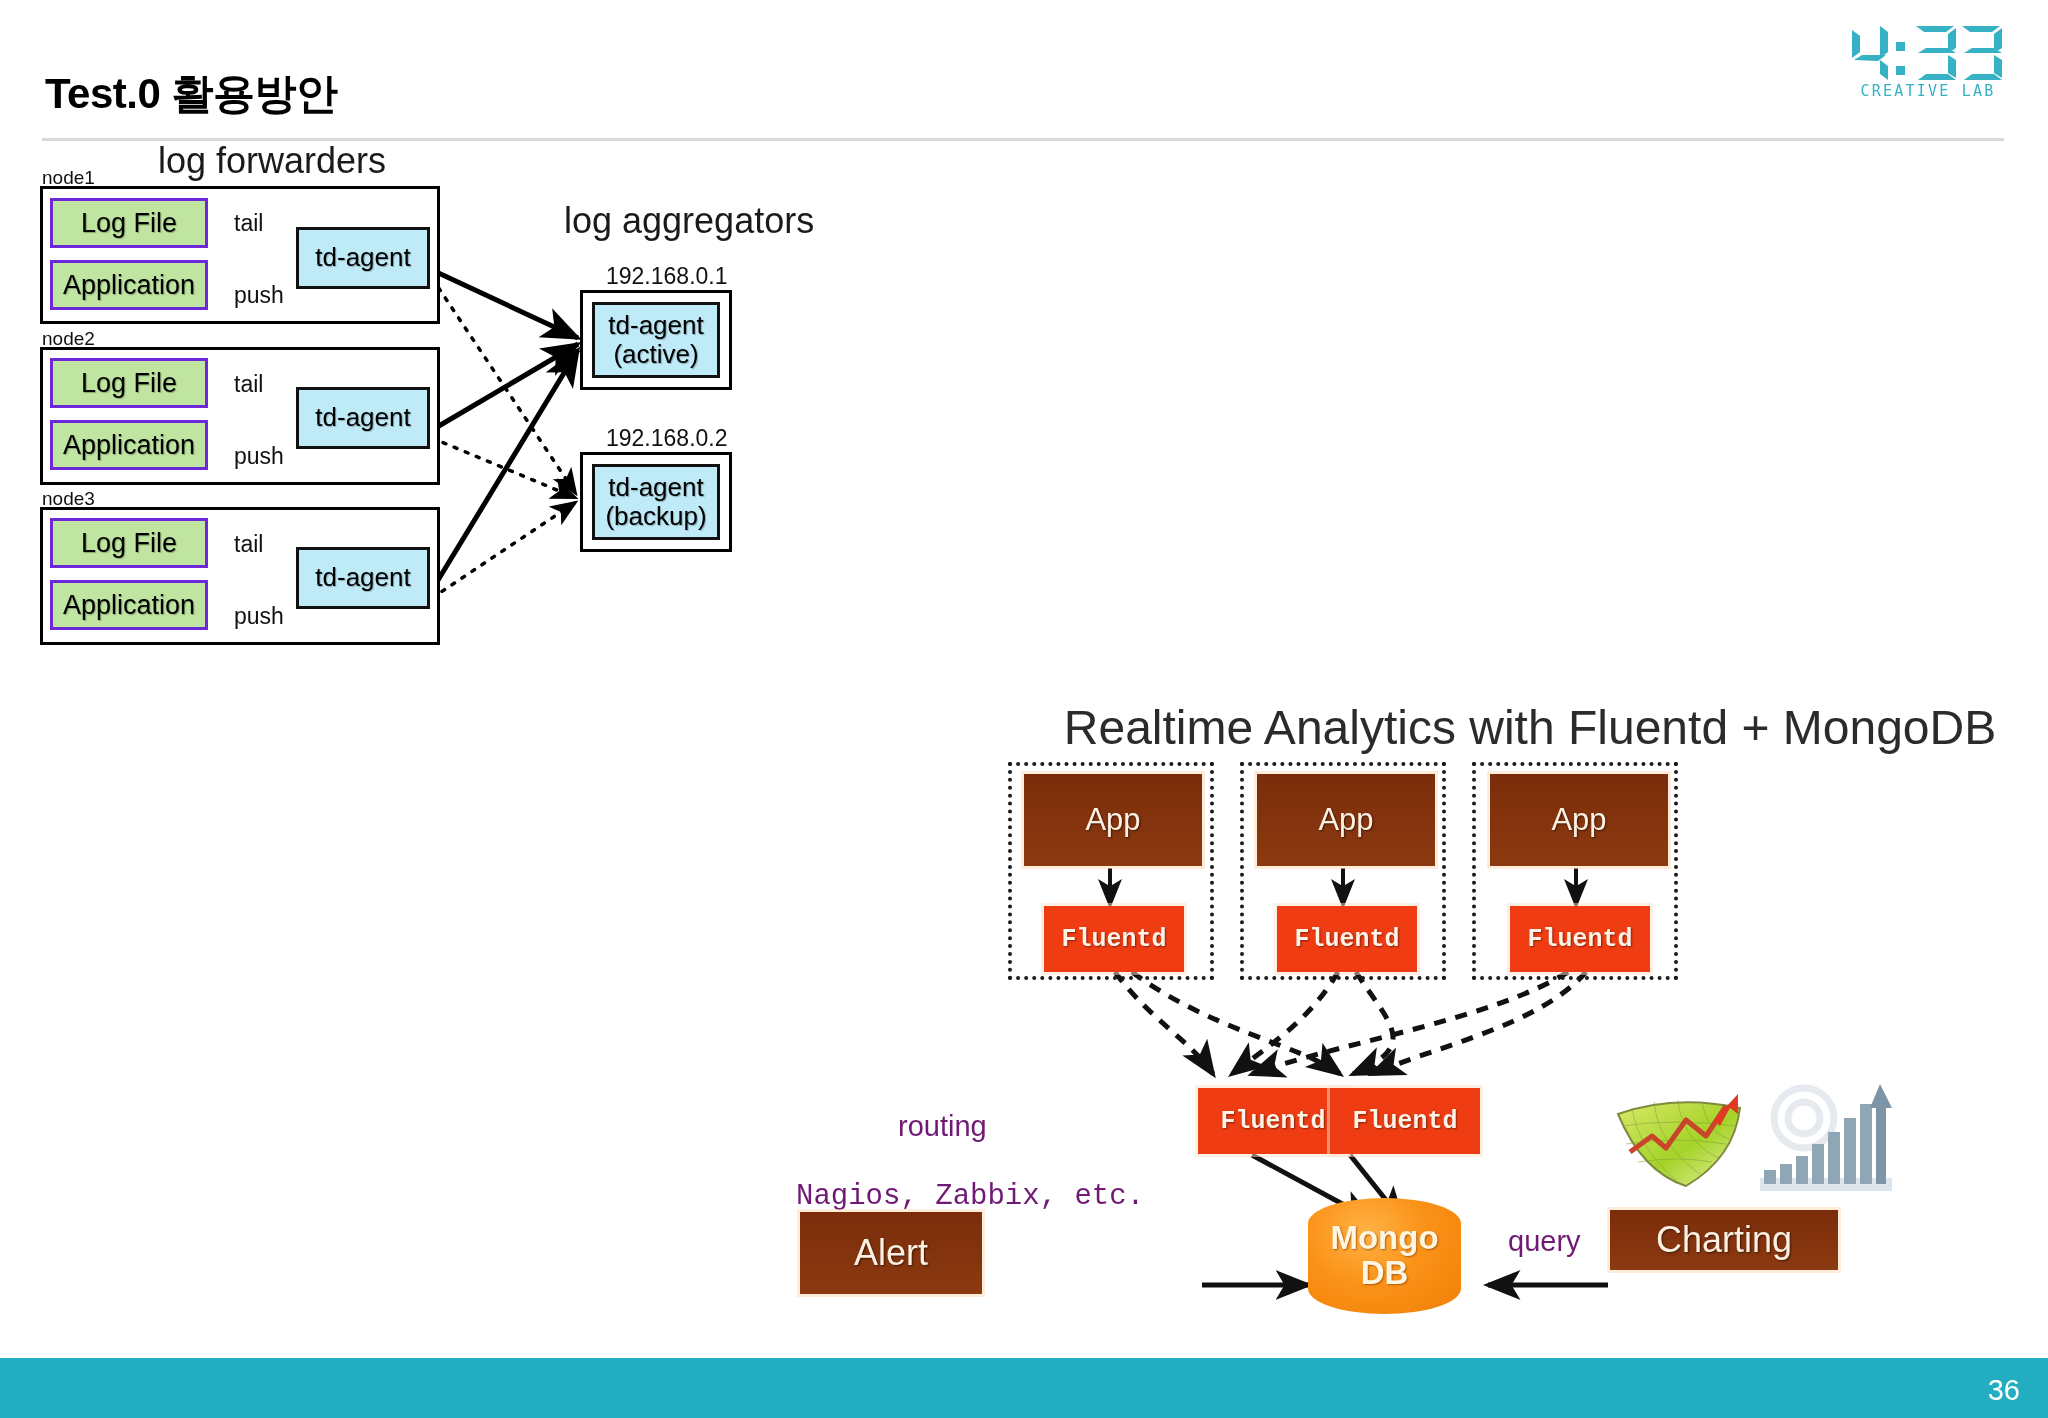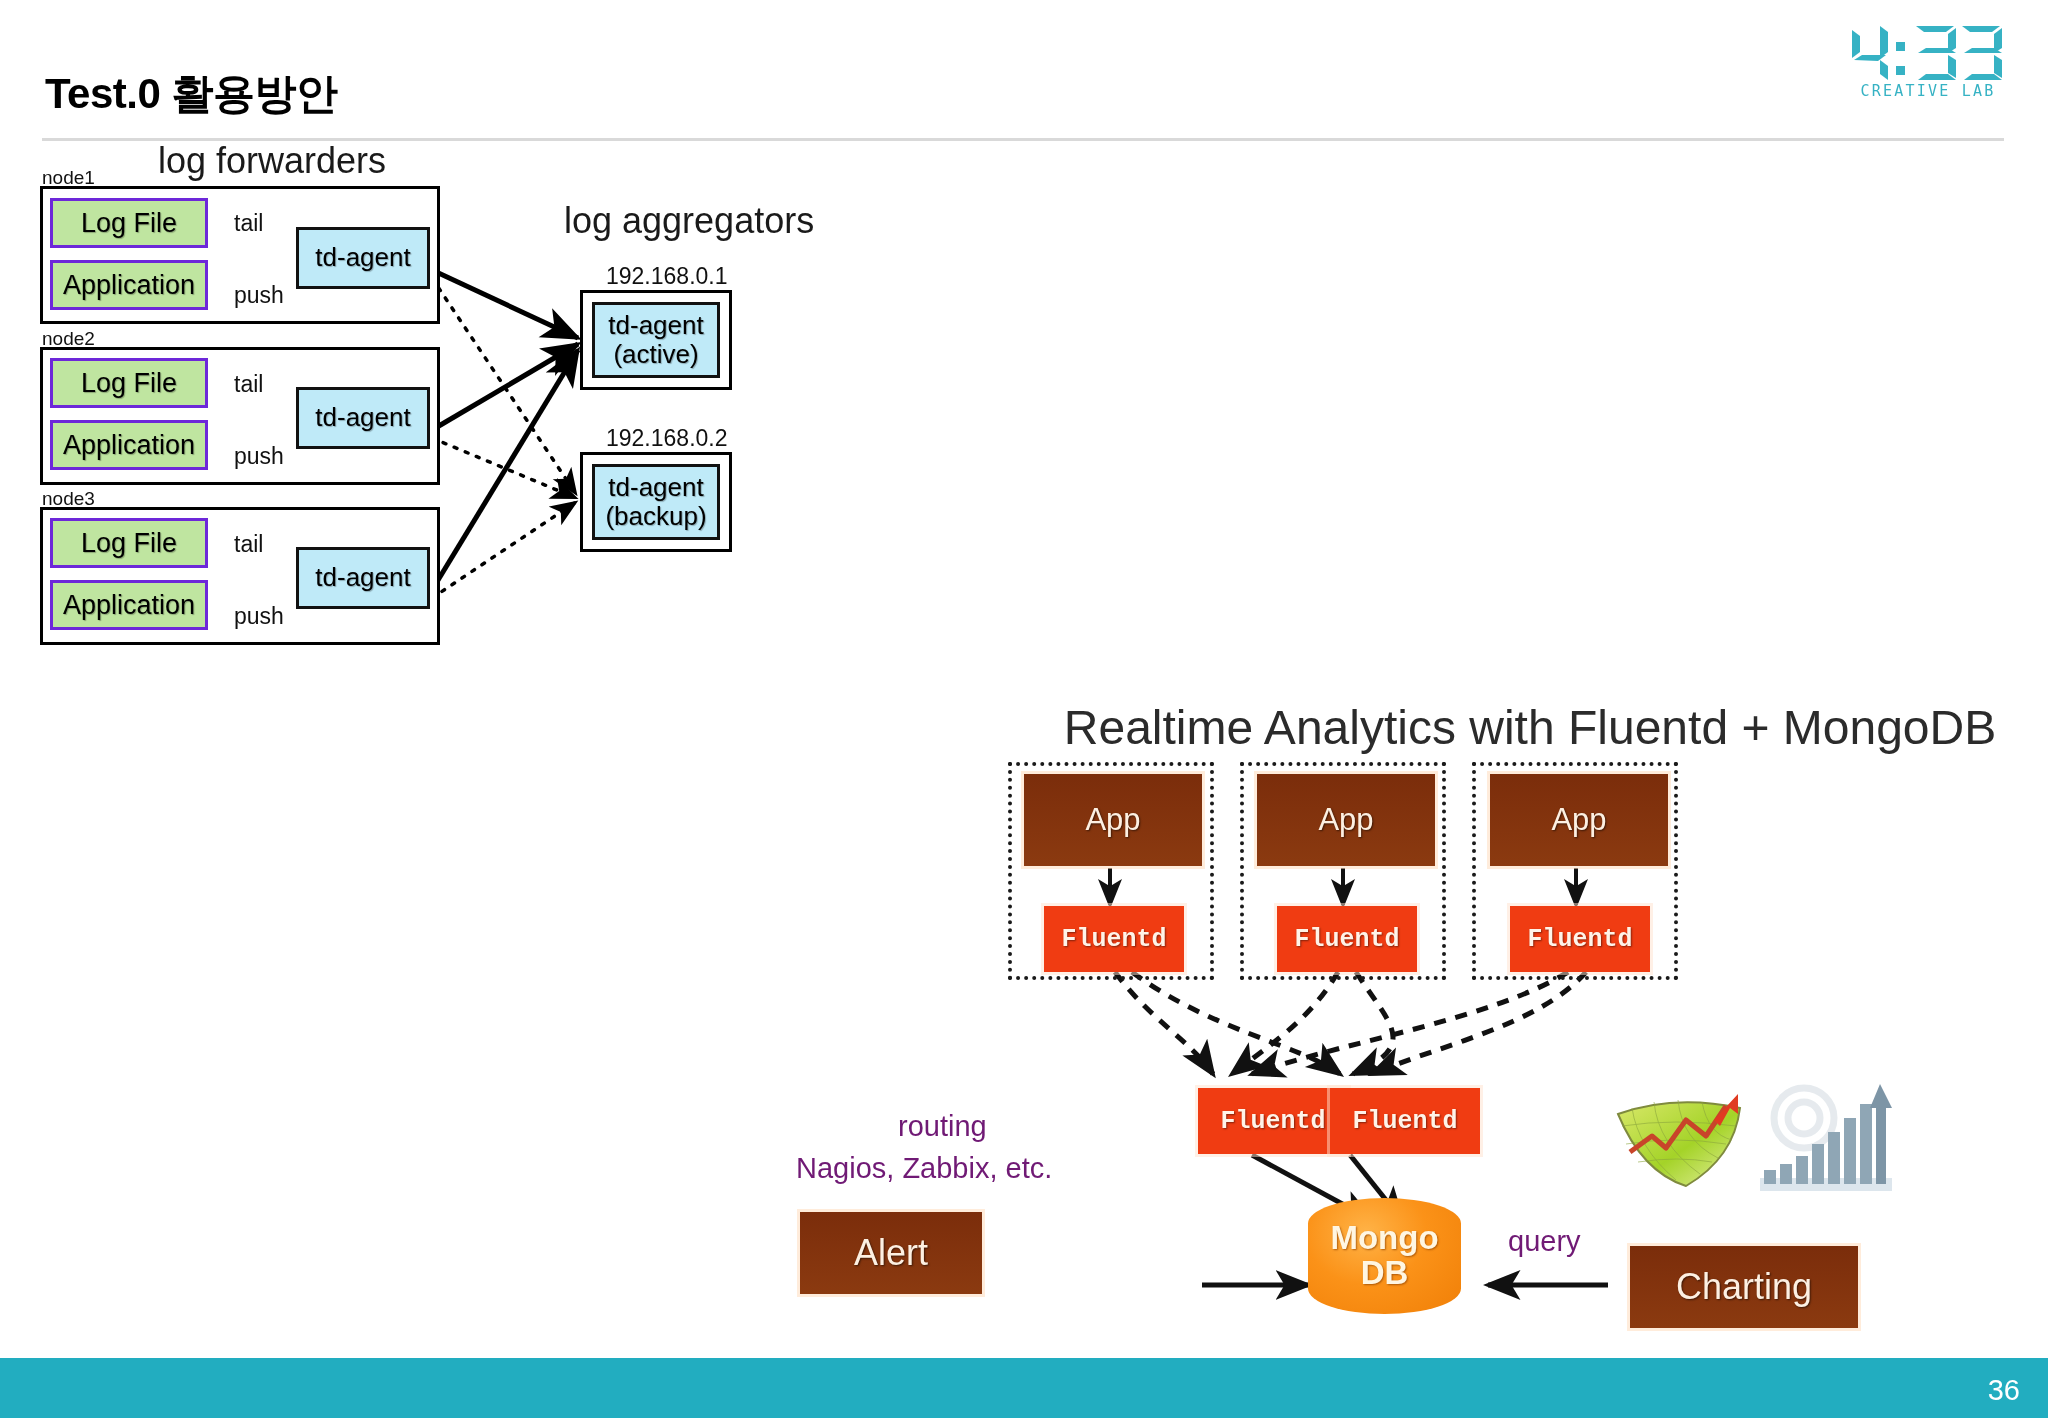--- a/index.html
+++ b/index.html
@@ -282,31 +282,31 @@
     <div class="fluentd-box" style="left:257px;top:206px;width:140px;height:66px;">Fluentd</div>
 
     <div class="dotted-group" style="left:452px;top:62px;width:206px;height:218px;"></div>
     <div class="app-box" style="left:470px;top:74px;width:178px;height:92px;">App</div>
     <div class="fluentd-box" style="left:490px;top:206px;width:140px;height:66px;">Fluentd</div>
 
     <div class="rd-text hand" style="left:-122px;top:410px;">routing</div>
     <div class="fluentd-box" style="left:178px;top:388px;width:150px;height:66px;">Fluentd</div>
     <div class="fluentd-box" style="left:310px;top:388px;width:150px;height:66px;">Fluentd</div>
 
-    <div class="rd-text hand" style="left:-224px;top:452px;">Nagios, Zabbix, etc.</div>
+    <div class="rd-text hand" style="left:-224px;top:480px;font-family:Liberation Mono, monospace;">Nagios, Zabbix, etc.</div>
     <div class="alert-box" style="left:-220px;top:512px;width:182px;height:82px;">Alert</div>
 
     <div class="mongo" style="left:288px;top:498px;width:153px;height:116px;">
       <span>Mongo</span>
       <span>DB</span>
     </div>
 
     <div class="rd-text hand" style="left:488px;top:525px;">query</div>
 
-    <div class="charting-box" style="left:610px;top:510px;width:228px;height:82px;margin-top:36px;">Charting</div>
+    <div class="charting-box" style="left:590px;top:510px;width:228px;height:60px;">Charting</div>
 
     <div class="chart-art" style="left:594px;top:386px;width:136px;height:110px;">
       <svg width="136" height="110" viewBox="0 0 136 110">
         <defs>
           <linearGradient id="gr1" x1="0" y1="0" x2="1" y2="1">
             <stop offset="0%" stop-color="#d9e86a"></stop>
             <stop offset="55%" stop-color="#a4d328"></stop>
             <stop offset="100%" stop-color="#e6f0a0"></stop>
           </linearGradient>
         </defs>

